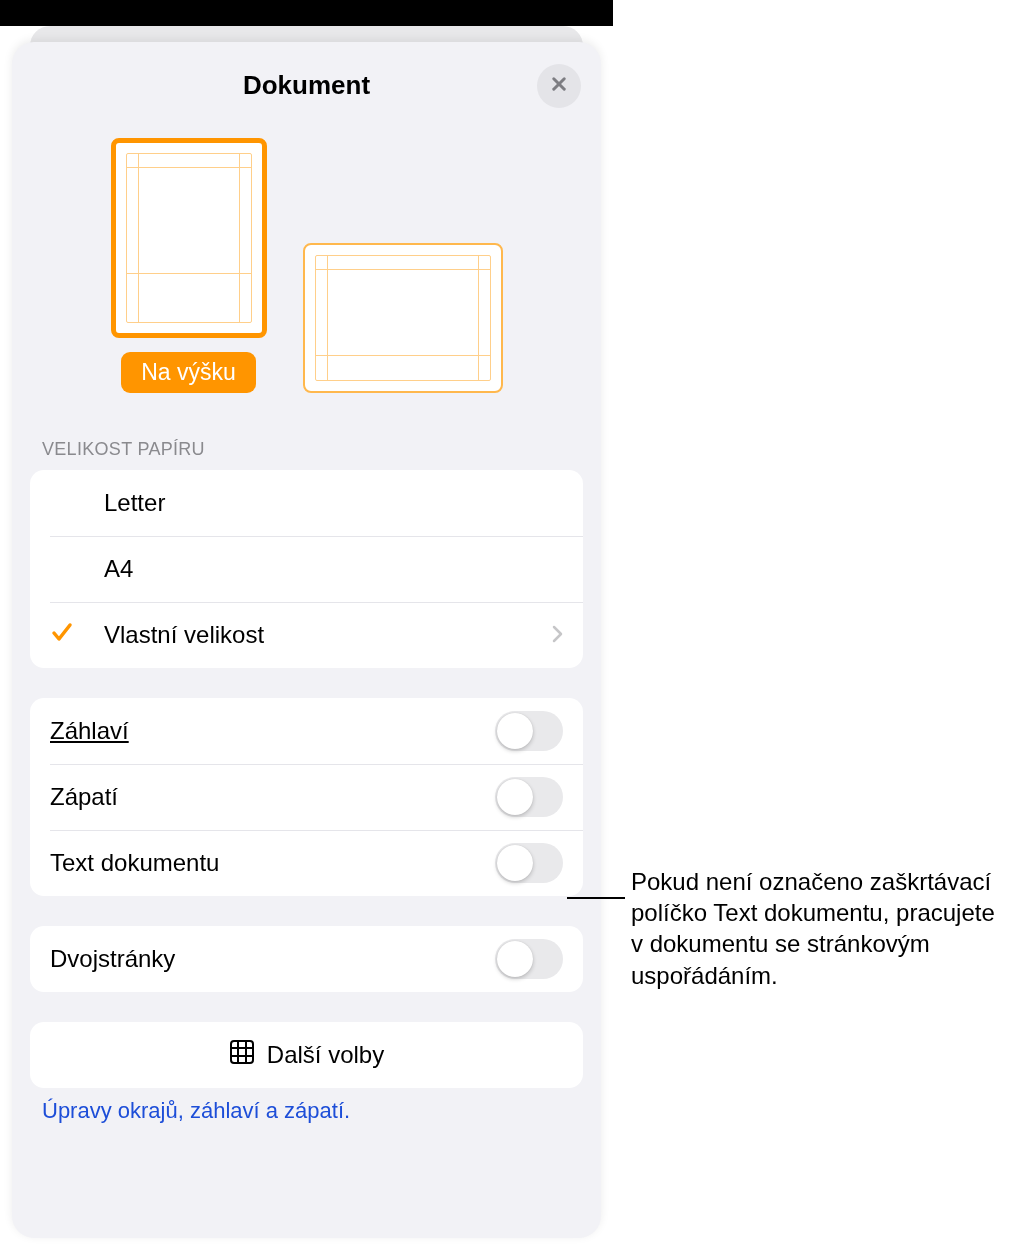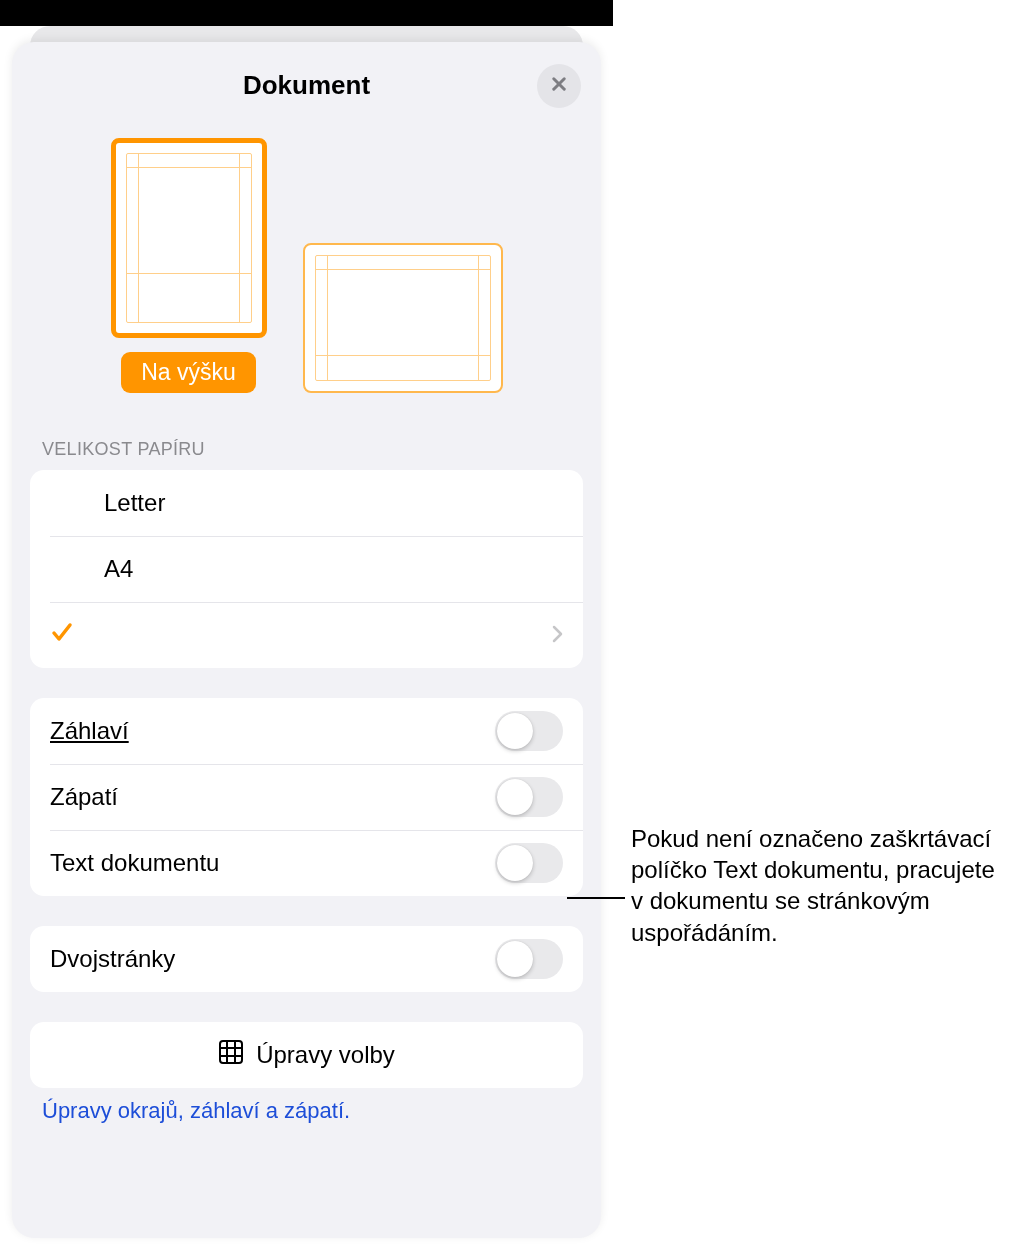--- a/index.html
+++ b/index.html
@@ -237,21 +237,21 @@
   .callout-line {
     position: absolute;
     top: 897px;
     left: 567px;
     width: 58px;
     height: 2px;
     background: #000;
   }
   .callout-text {
     position: absolute;
-    top: 823px;
+    top: 866px;
     left: 631px;
     width: 372px;
     font-size: 24px;
     line-height: 1.3;
     color: #000;
   }
 </style>
 </head>
 <body>
 
@@ -301,20 +301,21 @@
           <div class="row-label">A4</div>
         </div>
         <div class="row">
           <div class="lead-space">
             <span class="check-icon">
               <svg viewBox="0 0 24 24" fill="none" stroke="#ff9500" stroke-width="3.5" stroke-linecap="round" stroke-linejoin="round">
                 <polyline points="4 13 9 19 20 5"></polyline>
               </svg>
             </span>
           </div>
+          <div class="row-label">Vlastní velikost</div>
           <span class="chevron">
             <svg viewBox="0 0 11 18" fill="none" stroke="#c6c6c8" stroke-width="2.5" stroke-linecap="round" stroke-linejoin="round">
               <polyline points="2 2 9 9 2 16"></polyline>
             </svg>
           </span>
         </div>
       </div>
 
       <div class="gap"></div>
 
@@ -355,21 +356,21 @@
       <div class="more-btn">
         <span>
           <svg viewBox="0 0 26 26" fill="none" stroke="#000" stroke-width="2">
             <rect x="2" y="2" width="22" height="22" rx="3"></rect>
             <line x1="2" y1="9" x2="24" y2="9"></line>
             <line x1="2" y1="17" x2="24" y2="17"></line>
             <line x1="9" y1="2" x2="9" y2="24"></line>
             <line x1="17" y1="2" x2="17" y2="24"></line>
           </svg>
         </span>
-        <span>Úpravy volby</span>
+        <span>Další volby</span>
       </div>
 
       <div class="section-footer">Úpravy okrajů, záhlaví a zápatí.</div>
     </div>
 
   </div>
 
   <div class="callout-line"></div>
   <div class="callout-text">Pokud není označeno zaškrtávací políčko Text dokumentu, pracujete v dokumentu se stránkovým uspořádáním.</div>
 </div>

